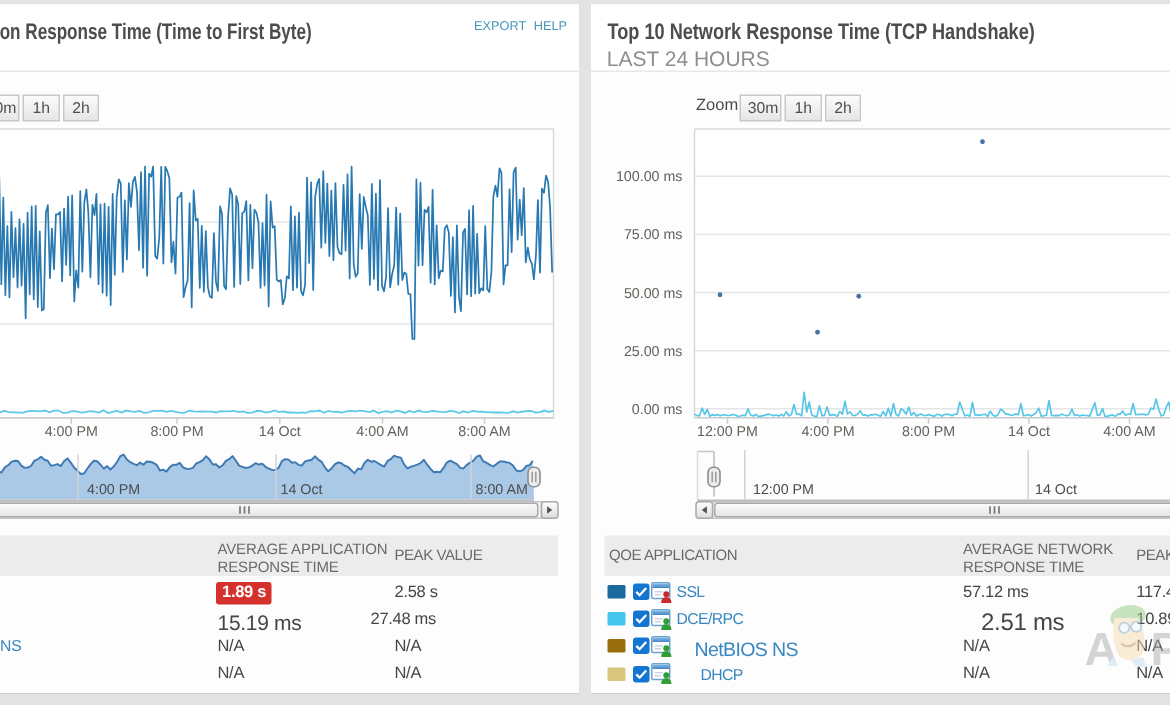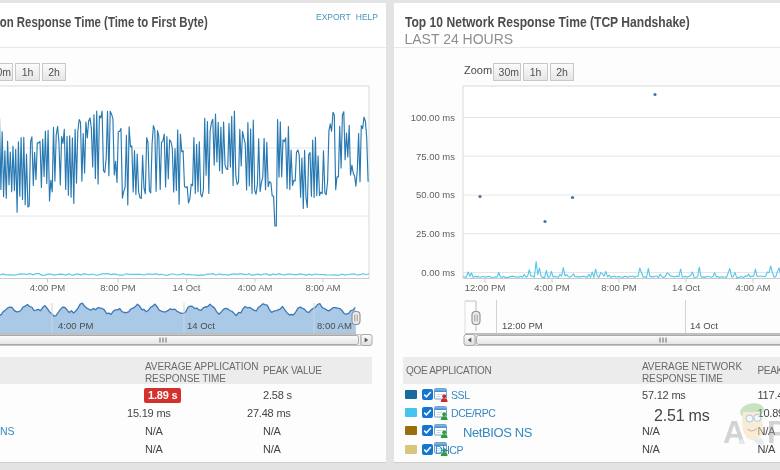--- a/index.html
+++ b/index.html
@@ -74,21 +74,21 @@
 </svg>
 <div style="position:absolute;left:9px;top:354px;width:477px;height:27px;background:#ececec"></div>
     <div style="position:absolute;left:259px;top:358px;font-size:10px;line-height:12px;color:#6a6a6a;letter-spacing:-0.1px;white-space:nowrap">AVERAGE APPLICATION<br>RESPONSE TIME</div>
     <div style="position:absolute;left:377px;top:362px;font-size:10px;color:#6a6a6a;letter-spacing:-0.3px;white-space:nowrap">PEAK VALUE</div>
 <div style="position:absolute;left:9px;top:382.5px;width:477px;height:18px">
       <span style="position:absolute;left:249px;top:2px;background:#d4312d;border-radius:2px;color:#fff;font-size:11px;font-weight:bold;padding:1.5px 4px;letter-spacing:-0.2px">1.89 s</span>
 <span style="position:absolute;left:250px;top:3px;font-size:11px;color:#454545;letter-spacing:-0.2px"></span>
 <span style="position:absolute;left:368px;top:3px;font-size:11px;color:#454545;letter-spacing:-0.2px">2.58 s</span>
 </div>
     <div style="position:absolute;left:9px;top:400.7px;width:477px;height:18px">
-<span style="position:absolute;left:232px;top:3px;font-size:11px;color:#454545;letter-spacing:-0.2px">15.19 ms</span>
+<span style="position:absolute;left:250px;top:3px;font-size:14px;color:#454545;letter-spacing:-0.2px">15.19 ms</span>
 <span style="position:absolute;left:352px;top:3px;font-size:11px;color:#454545;letter-spacing:-0.2px">27.48 ms</span>
 </div>
     <div style="position:absolute;left:9px;top:418.9px;width:477px;height:18px">
       <span style="position:absolute;left:105px;top:3.5px;font-size:10.5px;color:#3787c0">NS</span>
 <span style="position:absolute;left:250px;top:3px;font-size:11px;color:#454545;letter-spacing:-0.2px">N/A</span>
 <span style="position:absolute;left:368px;top:3px;font-size:11px;color:#454545;letter-spacing:-0.2px">N/A</span>
 </div>
     <div style="position:absolute;left:9px;top:437.1px;width:477px;height:18px">
 <span style="position:absolute;left:250px;top:3px;font-size:11px;color:#454545;letter-spacing:-0.2px">N/A</span>
 <span style="position:absolute;left:368px;top:3px;font-size:11px;color:#454545;letter-spacing:-0.2px">N/A</span>
@@ -260,21 +260,21 @@
         <rect x="1" y="1" width="11" height="3" fill="url(#tb2f9e33)"></rect>
         <linearGradient id="tb2f9e33" x1="0" y1="0" x2="0" y2="1">
           <stop offset="0" stop-color="#85bce8"></stop>
           <stop offset="1" stop-color="#4585c4"></stop>
         </linearGradient>
         <line x1="2.5" y1="6.5" x2="8" y2="6.5" stroke="#c9d6e2"></line>
         <line x1="2.5" y1="8.5" x2="6.5" y2="8.5" stroke="#c9d6e2"></line>
         <circle cx="10.2" cy="8.2" r="2" fill="#2f9e33"></circle>
         <path d="M6.8 14 C6.8 11.2 8.3 10.2 10.2 10.2 C12.1 10.2 13.6 11.2 13.6 14 Z" fill="#2f9e33"></path>
       </svg>
-<span style="position:absolute;left:32px;top:3.5px;font-size:10.5px;color:#3787c0;letter-spacing:-0.4px">DHCP</span>
+<span style="position:absolute;left:64px;top:3.5px;font-size:10.5px;color:#3787c0;letter-spacing:-0.4px">DHCP</span>
 <span style="position:absolute;left:239px;top:3px;font-size:11px;color:#454545;letter-spacing:-0.2px">N/A</span>
 <span style="position:absolute;left:354.5px;top:3px;font-size:11px;color:#454545;letter-spacing:-0.2px">N/A</span>
 </div>
 </div>
 <svg width="95" height="80" viewBox="0 0 95 80" style="position:absolute;left:686px;top:392px">
 <g opacity="0.5">
 <text x="37" y="51" font-family="'Liberation Sans', sans-serif" font-size="31" font-weight="bold" fill="#ababab">A</text>
 <text x="81" y="51" font-family="'Liberation Sans', sans-serif" font-size="31" font-weight="bold" fill="#ababab">P</text>
 <ellipse cx="66" cy="19" rx="12" ry="7.5" fill="#94ca82" transform="rotate(-10 66 19)"></ellipse>
 <path d="M57 20 C55 30 56 41 61 46 C66 50 73 48 76 43 C78 37 77 27 73 20 Z" fill="#f6dcb2"></path>

